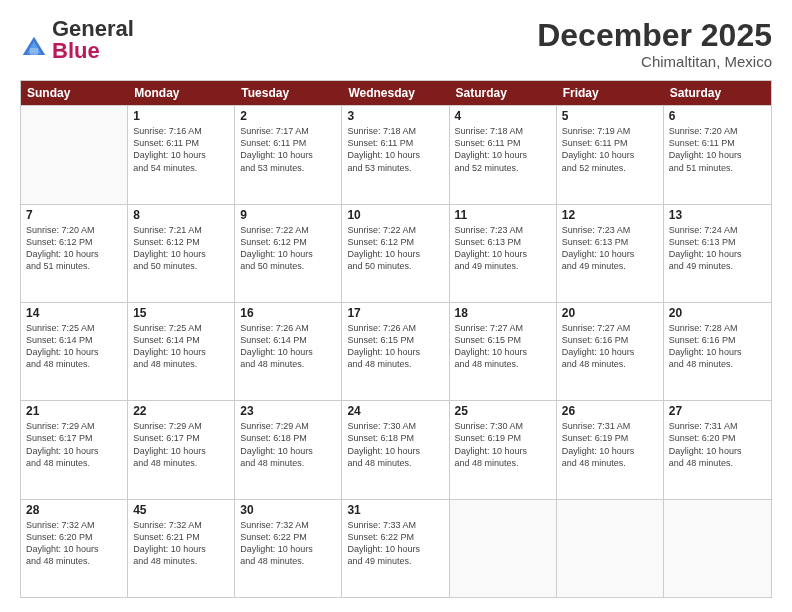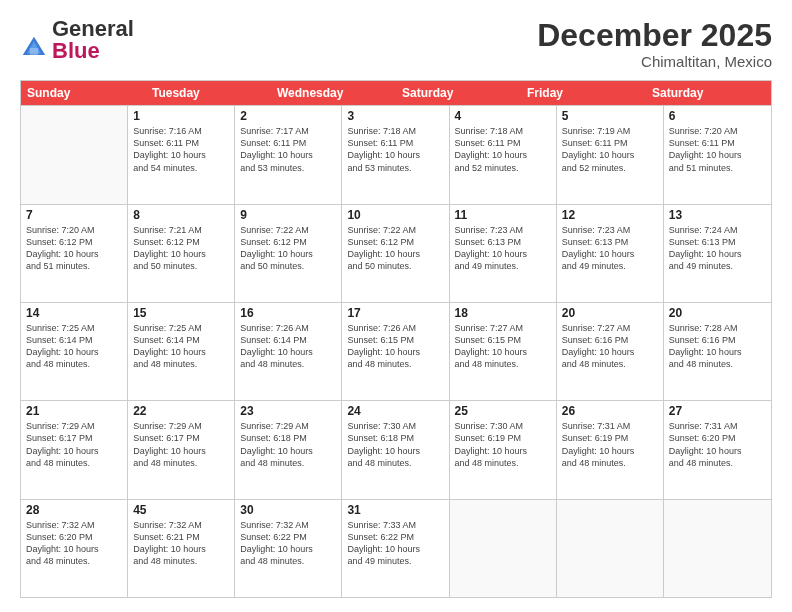--- a/index.html
+++ b/index.html
@@ -57,22 +57,22 @@
       color: #555;
     }
     .calendar {
       flex: 1;
       display: flex;
       flex-direction: column;
       border: 1px solid #ccc;
     }
     .cal-header {
       display: grid;
-      grid-template-columns: repeat(6, 1fr);
-      background: #ef4444;
+      grid-template-columns: repeat(7, 1fr);
+      background: #7f1d1d;
     }
     .cal-header-cell {
       color: #fff;
       font-size: 12px;
       font-weight: bold;
       padding: 5px 6px;
       text-align: left;
     }
     .cal-body {
       display: flex;
@@ -134,20 +134,21 @@
     </div>
     <div class="title-block">
       <div class="main-title">December 2025</div>
       <div class="subtitle">Chimaltitan, Mexico</div>
     </div>
   </div>
 
   <div class="calendar">
     <div class="cal-header" id="cal-header-row">
         <div class="cal-header-cell">Sunday</div>
+        <div class="cal-header-cell">Monday</div>
         <div class="cal-header-cell">Tuesday</div>
         <div class="cal-header-cell">Wednesday</div>
         <div class="cal-header-cell">Saturday</div>
         <div class="cal-header-cell">Friday</div>
         <div class="cal-header-cell">Saturday</div>
       </div>
     <div class="cal-body" id="cal-body">
         <div class="cal-row">
           <div class="cal-cell empty"></div>
           <div class="cal-cell">

